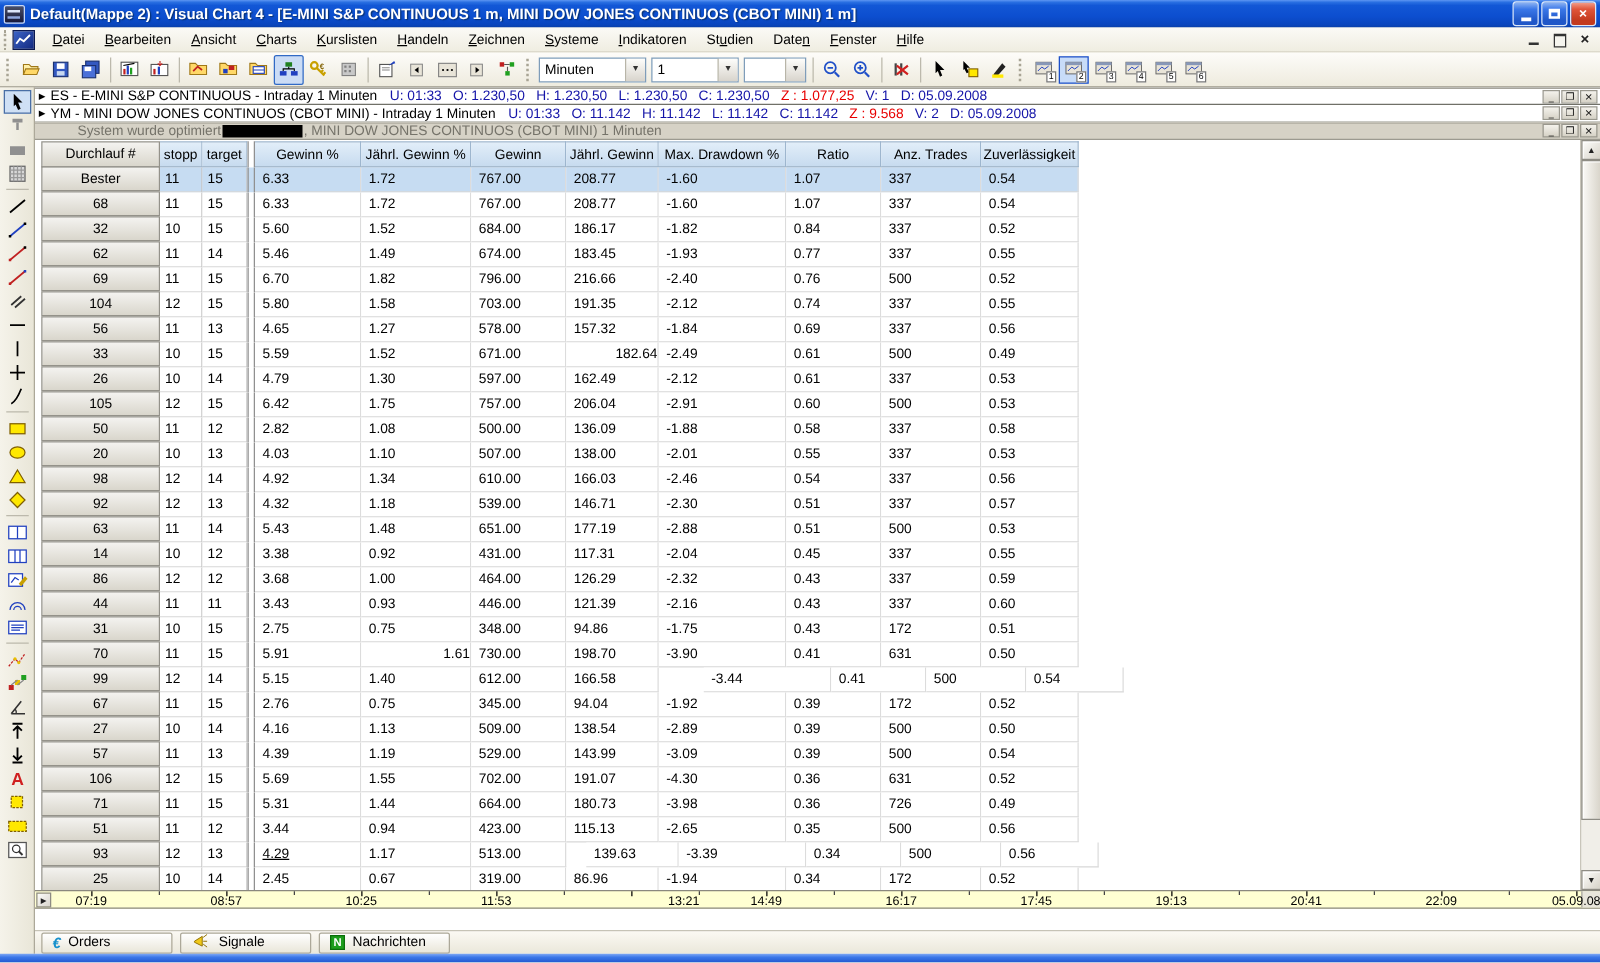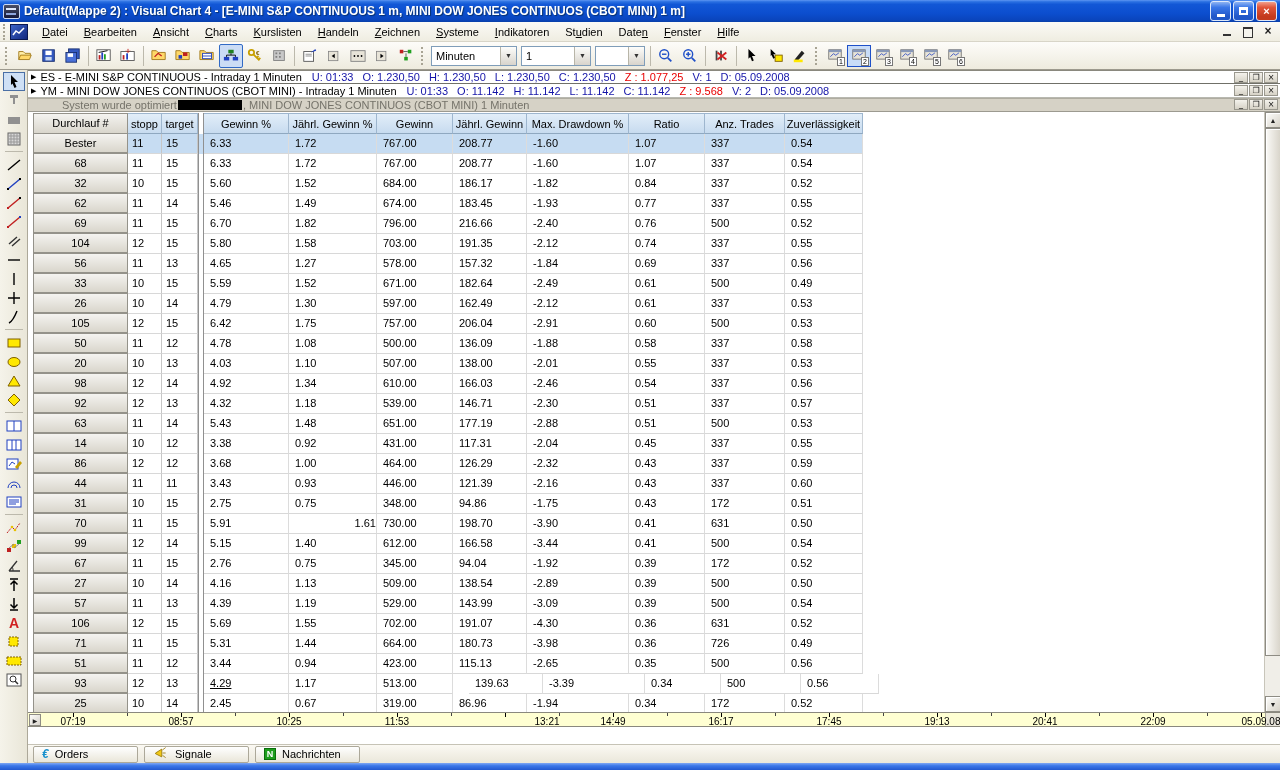--- a/index.html
+++ b/index.html
@@ -784,21 +784,21 @@
             <div class="c d" style="width: 78px;">0.56</div>
           </div>
           <div class="trow">
             <div class="c lbl" style="width: 95px;">33</div>
             <div class="c d small" style="width: 34px;">10</div>
             <div class="c d small" style="width: 36px;">15</div>
             <div class="c gap" style="width: 6px;"></div>
             <div class="c d" style="width: 85px;">5.59</div>
             <div class="c d" style="width: 88px;">1.52</div>
             <div class="c d" style="width: 76px;">671.00</div>
-            <div class="c d" style="width: 74px;">182.64</div>
+            <div class="c d" style="width: 74px; text-align: right;">182.64</div>
             <div class="c d" style="width: 102px;">-2.49</div>
             <div class="c d" style="width: 76px;">0.61</div>
             <div class="c d" style="width: 80px;">500</div>
             <div class="c d" style="width: 78px;">0.49</div>
           </div>
           <div class="trow">
             <div class="c lbl" style="width: 95px;">26</div>
             <div class="c d small" style="width: 34px;">10</div>
             <div class="c d small" style="width: 36px;">14</div>
             <div class="c gap" style="width: 6px;"></div>
@@ -823,21 +823,21 @@
             <div class="c d" style="width: 102px;">-2.91</div>
             <div class="c d" style="width: 76px;">0.60</div>
             <div class="c d" style="width: 80px;">500</div>
             <div class="c d" style="width: 78px;">0.53</div>
           </div>
           <div class="trow">
             <div class="c lbl" style="width: 95px;">50</div>
             <div class="c d small" style="width: 34px;">11</div>
             <div class="c d small" style="width: 36px;">12</div>
             <div class="c gap" style="width: 6px;"></div>
-            <div class="c d" style="width: 85px;">4.78</div>
+            <div class="c d" style="width: 85px;">2.82</div>
             <div class="c d" style="width: 88px;">1.08</div>
             <div class="c d" style="width: 76px;">500.00</div>
             <div class="c d" style="width: 74px;">136.09</div>
             <div class="c d" style="width: 102px;">-1.88</div>
             <div class="c d" style="width: 76px;">0.58</div>
             <div class="c d" style="width: 80px;">337</div>
             <div class="c d" style="width: 78px;">0.58</div>
           </div>
           <div class="trow">
             <div class="c lbl" style="width: 95px;">20</div>
@@ -967,21 +967,21 @@
           </div>
           <div class="trow">
             <div class="c lbl" style="width: 95px;">99</div>
             <div class="c d small" style="width: 34px;">12</div>
             <div class="c d small" style="width: 36px;">14</div>
             <div class="c gap" style="width: 6px;"></div>
             <div class="c d" style="width: 85px;">5.15</div>
             <div class="c d" style="width: 88px;">1.40</div>
             <div class="c d" style="width: 76px;">612.00</div>
             <div class="c d" style="width: 74px;">166.58</div>
-            <div class="c d" style="width: 102px;">-3.44</div>
+            <div class="c d" style="width: 102px; margin-left: 36px;">-3.44</div>
             <div class="c d" style="width: 76px;">0.41</div>
             <div class="c d" style="width: 80px;">500</div>
             <div class="c d" style="width: 78px;">0.54</div>
           </div>
           <div class="trow">
             <div class="c lbl" style="width: 95px;">67</div>
             <div class="c d small" style="width: 34px;">11</div>
             <div class="c d small" style="width: 36px;">15</div>
             <div class="c gap" style="width: 6px;"></div>
             <div class="c d" style="width: 85px;">2.76</div>

